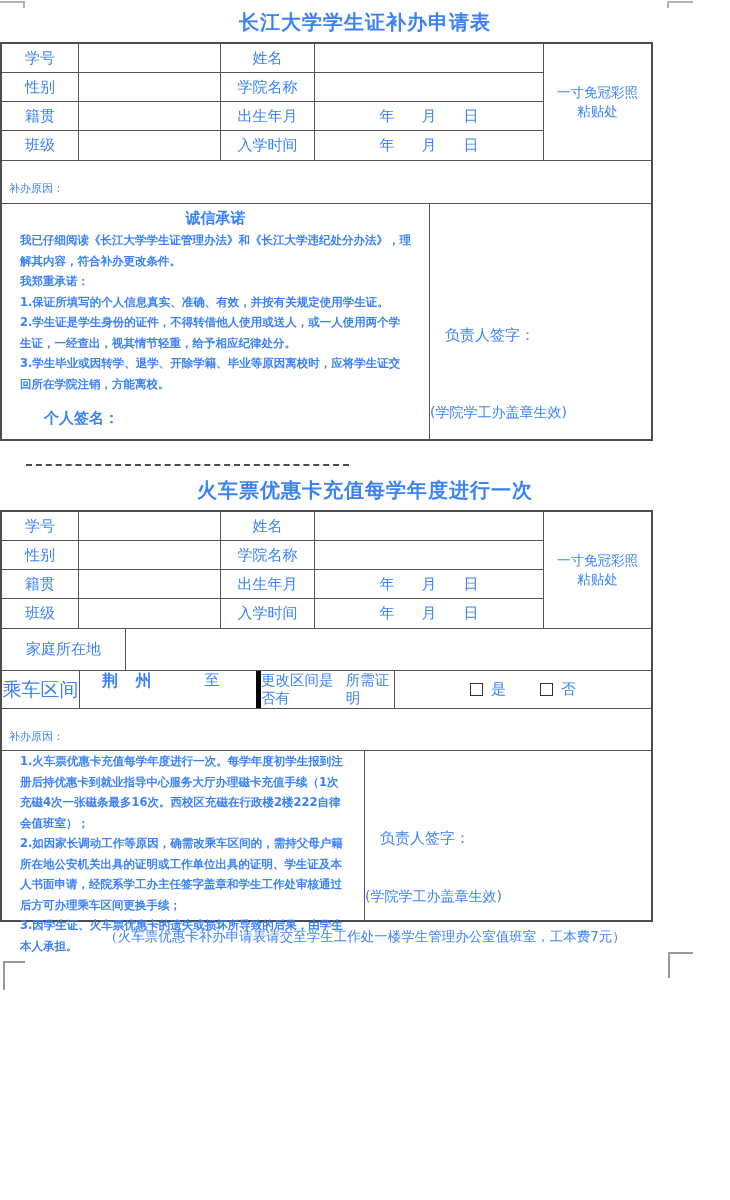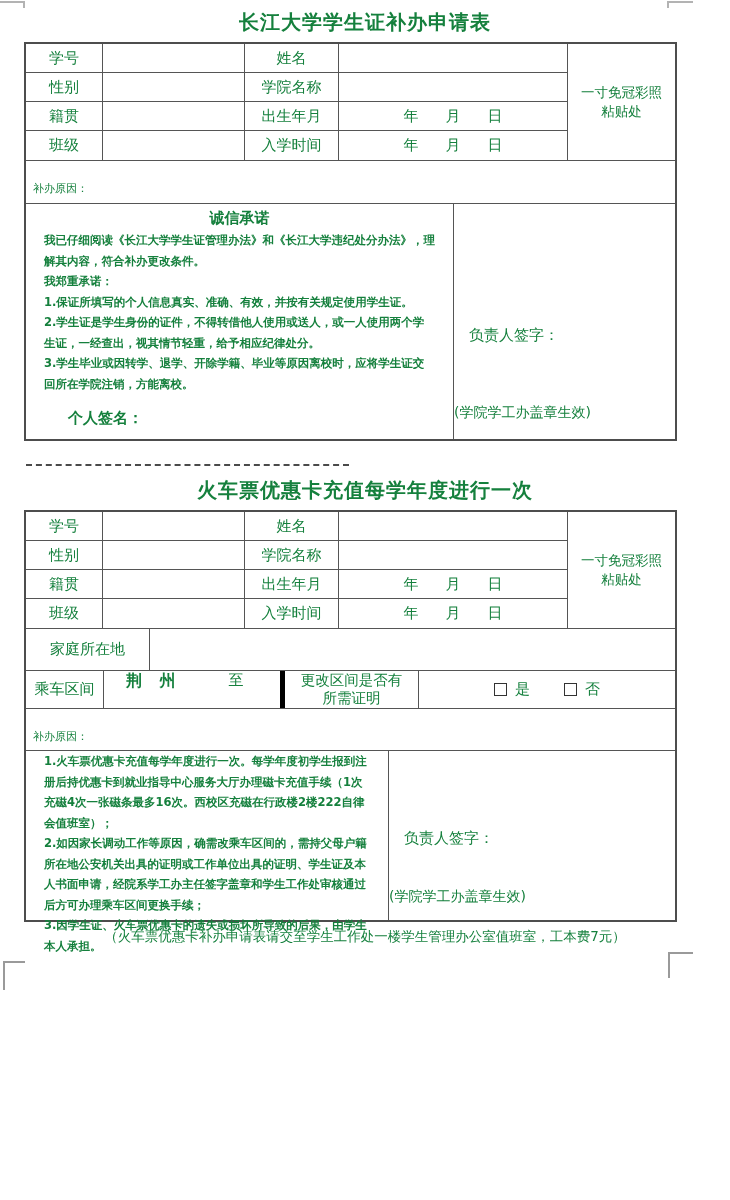--- a/index.html
+++ b/index.html
@@ -2,38 +2,38 @@
 <html><head>
 <meta charset="utf-8">
 <style>
   * { margin:0; padding:0; box-sizing:border-box; }
   html,body { background:#e8e8e8; }
   .page {
     position:relative;
     width:730px; height:1200px;
     background:#ffffff;
     font-family:"DejaVu Sans", sans-serif;
-    color:#15803d;
+    color:#3b82f6;
     overflow:hidden;
     margin:0 auto;
   }
   
   .mark { position:absolute; }
   .mark-tl { left:0; top:1px; width:25px; height:7px; border-top:2px solid #b3b3b3; border-right:2px solid #b3b3b3; }
   .mark-tr { left:667px; top:1px; width:26px; height:7px; border-top:2px solid #b3b3b3; border-left:2px solid #b3b3b3; }
   .mark-bl { left:3px; top:961px; width:22px; height:29px; border-top:2px solid #9a9a9a; border-left:2px solid #9a9a9a; }
   .mark-br { left:668px; top:952px; width:25px; height:26px; border-top:2px solid #9a9a9a; border-left:2px solid #9a9a9a; }
 
   
   .ftitle { text-align:center; font-weight:bold; font-size:20px; line-height:24px; letter-spacing:1px; }
   .ftitle-1 { padding-top:10px; margin-bottom:8px; }
   .ftitle-2 { margin-top:12px; margin-bottom:8px; }
 
   
-  .ftable { margin-left:24px; width:653px; border:2px solid #4d4d4d; background:#fff; }
+  .ftable { width:653px; border:2px solid #4d4d4d; background:#fff; }
 
   
   .grid-a { display:grid; grid-template-columns:77px 142px 94px 229px 1fr; grid-auto-rows:29px; }
   .cell { border-right:1px solid #555; border-bottom:1px solid #555;
           display:flex; align-items:center; justify-content:center; font-size:15px; }
   .cell.nobottom { border-bottom:none; }
   .photo-cell { grid-column:5; grid-row:1 / 5; border-right:none; border-bottom:none;
           display:flex; flex-direction:column; align-items:center; justify-content:center;
           font-size:13.5px; line-height:19px; }
   .date-cell { gap:27px; }
@@ -41,25 +41,25 @@
   
   .rowline { border-top:1px solid #555; }
   .reason-row { height:43px; font-size:11px; padding:20px 7px; }
   .reason-row-2 { height:42px; }
 
   
   .home-row { display:flex; height:42px;justify-content:space-between; }
   .home-label { width:124px; border-right:1px solid #555; display:flex; align-items:center; justify-content:center; font-size:15px; }
   .home-value { flex:1; }
   .ride-row { display:flex; height:38px; }
-  .ride-label { width:78px; border-right:1px solid #555; display:flex; align-items:center; justify-content:center; font-size:15px; }
+  .ride-label { width:78px; border-right:1px solid #555; display:flex; align-items:center; justify-content:center; font-size:19px; }
   .ride-from { width:181px; border-right:5px solid #000000; display:flex; align-items:flex-start; padding-left:22px; font-size:15px;gap:31px; }
   .ride-from b { font-size:16px; letter-spacing:6px; }
   .ride-to { margin-left:16px; }
-  .proof-label { width:134px; border-right:1px solid #555; display:flex; flex-direction:column; align-items:center; justify-content:center;
+  .proof-label { width:134px; border-right:1px solid #555; display:flex; flex-direction:row; align-items:center; justify-content:center;
                  font-size:14.5px; line-height:17.5px; }
   .proof-choice { flex:1; display:flex; align-items:center; justify-content:center; gap:34px; font-size:15px; }
   .chk { display:inline-block; width:13px; height:13px; border:1px solid #333; margin-right:8px; vertical-align:-1px; background:#fff; }
   .choice-item { display:flex; align-items:center; }
 
   
   .bottom { display:flex; }
   .bottom-1 { height:236px; }
   .bottom-2 { height:170px; }
   .bleft { border-right:1px solid #555; }

